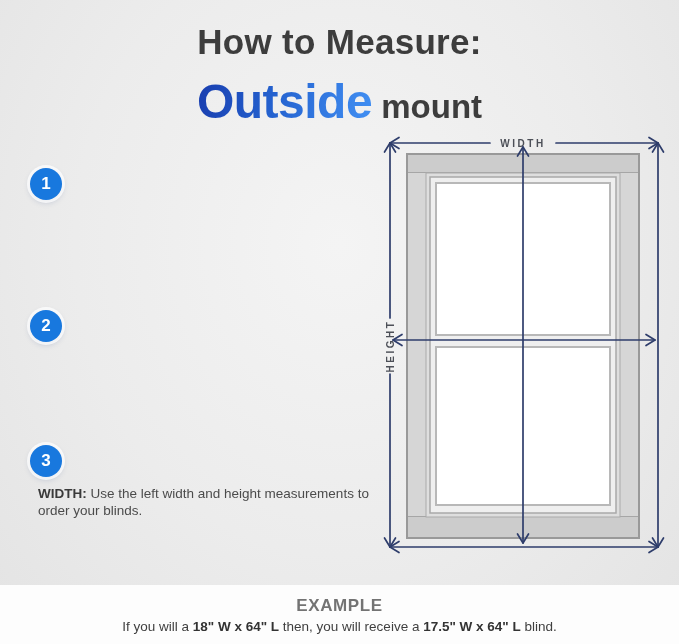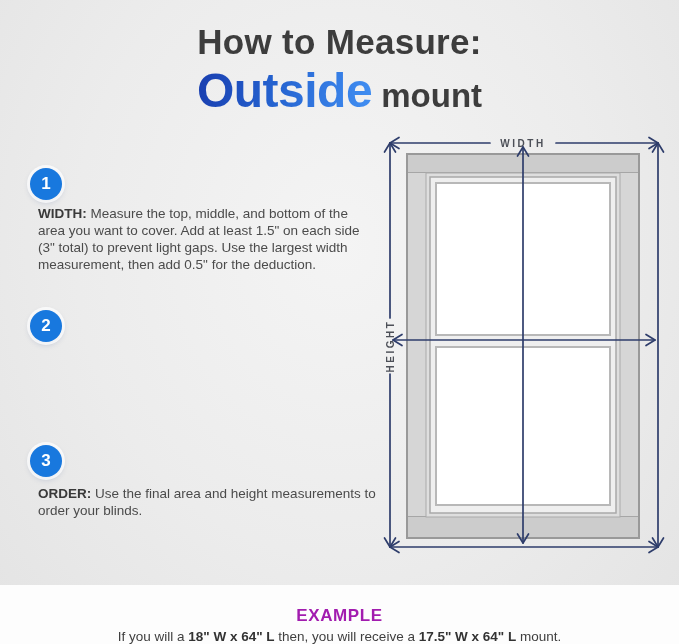--- a/index.html
+++ b/index.html
@@ -5,21 +5,21 @@
   * { margin:0; padding:0; box-sizing:border-box; }
   html,body { background:#ffffff; }
   .canvas {
     position:relative; width:679px; height:644px; overflow:hidden;
     font-family:"Liberation Sans", sans-serif;
     background:radial-gradient(ellipse at 50% 38%, #f4f4f4 0%, #ececec 55%, #e3e3e3 100%);
   }
   
   .title-block { position:absolute; top:22px; left:0; width:100%; text-align:center; }
   .title-line1 { font-size:35px; font-weight:700; color:#3d3d3d; letter-spacing:0.3px; line-height:40px; }
-  .title-line2 { line-height:48px; margin-top:5px;text-align:center; }
+  .title-line2 { line-height:48px; margin-top:16px;text-align:center; }
   .title-highlight {
     font-size:48px; font-weight:800; letter-spacing:-0.5px;
     background:linear-gradient(100deg,#1a41b2 5%, #2563d0 45%, #3f8cf0 95%);
     -webkit-background-clip:text; background-clip:text; color:transparent;
   }
   .title-suffix { font-size:33px; font-weight:600; color:#3d3d3d; }
   
   .badge {
     position:absolute; width:32px; height:32px; border-radius:50%;
     background:#1878de; color:#ffffff; font-size:17px; font-weight:700;
@@ -36,41 +36,40 @@
   #step-3  { left:38px; top:486px; }
   
   .diagram-svg { position:absolute; left:370px; top:120px; width:309px; height:460px; }
   .arrow { stroke:#2e3d6b; stroke-width:1.7; fill:none; stroke-linecap:round; stroke-linejoin:round; }
   .meas-label {
     font-family:"Liberation Sans", sans-serif; font-size:10px; font-weight:700;
     letter-spacing:2.5px; fill:#4d5058;
   }
   
   .footer { position:absolute; left:0; top:585px; width:679px; height:59px; background:#fdfdfd; text-align:center; }
-  .example-heading { padding-top:21px; font-size:17px; font-weight:700; color:#a21caf; letter-spacing:0.6px; }
+  .example-heading { padding-top:11px; font-size:17px; font-weight:700; color:#737373; letter-spacing:0.6px; }
   .example-line { margin-top:3px; font-size:13.5px; color:#3f3f3f; }
   .example-line .bold { font-weight:700; color:#333333; }
 </style>
 </head>
 <body>
 
 <div class="canvas">
 
   <div class="title-block">
     <div class="title-line1">How to Measure:</div>
     <div class="title-line2"><span class="title-highlight">Outside</span><span class="title-suffix"> mount</span></div>
   </div>
 
   <div class="badge" id="badge-1">1</div>
-  <p class="step-text" id="step-1"><strong>WIDTH:</strong><span> Measure the top, middle, and bottom of the area you want to cover. Add at least 1.5" on each side (3" total) to prevent light gaps. Use the largest width measurement, then add 0.5" for the deduction.</span></p>
 
   <div class="badge" id="badge-2">2</div>
 
   <div class="badge" id="badge-3">3</div>
-  <p class="step-text" id="step-3"><strong>ORDER:</strong><span> Use the final area and height measurements to order your blinds.</span></p>
+  <p class="step-text" id="step-3"><strong>WIDTH:</strong><span> Use the left width and height measurements to order your blinds.</span></p>
 
   <svg class="diagram-svg" viewBox="0 0 309 460">
 
     <g>
       <rect x="37" y="34" width="232" height="384" fill="#d6d6d6" stroke="#999999" stroke-width="2"></rect>
       <rect x="38" y="35" width="230" height="17" fill="#cccccc"></rect>
       <line x1="38" y1="52.5" x2="268" y2="52.5" stroke="#a6a6a6" stroke-width="1"></line>
       <rect x="38" y="397" width="230" height="20" fill="#cccccc"></rect>
       <line x1="38" y1="396.5" x2="268" y2="396.5" stroke="#a6a6a6" stroke-width="1"></line>
       <rect x="56" y="53" width="194" height="344" fill="#dedede" stroke="#aaaaaa" stroke-width="1"></rect>
@@ -106,16 +105,16 @@
       <path class="arrow" d="M147.5 414 L153 423 L158.5 414"></path>
 
       <path class="arrow" d="M23 220 H285"></path>
       <path class="arrow" d="M32 214.5 L23 220 L32 225.5"></path>
       <path class="arrow" d="M276 214.5 L285 220 L276 225.5"></path>
     </g>
   </svg>
 
   <div class="footer">
     <div class="example-heading">EXAMPLE</div>
-    <div class="example-line"><span>If you will a </span><span class="bold">18" W x 64" L</span><span> then, you will receive a </span><span class="bold">17.5" W x 64" L</span><span> mount.</span></div>
+    <div class="example-line"><span>If you will a </span><span class="bold">18" W x 64" L</span><span> then, you will receive a </span><span class="bold">17.5" W x 64" L</span><span> blind.</span></div>
   </div>
 
 </div>
 
 </body></html>

